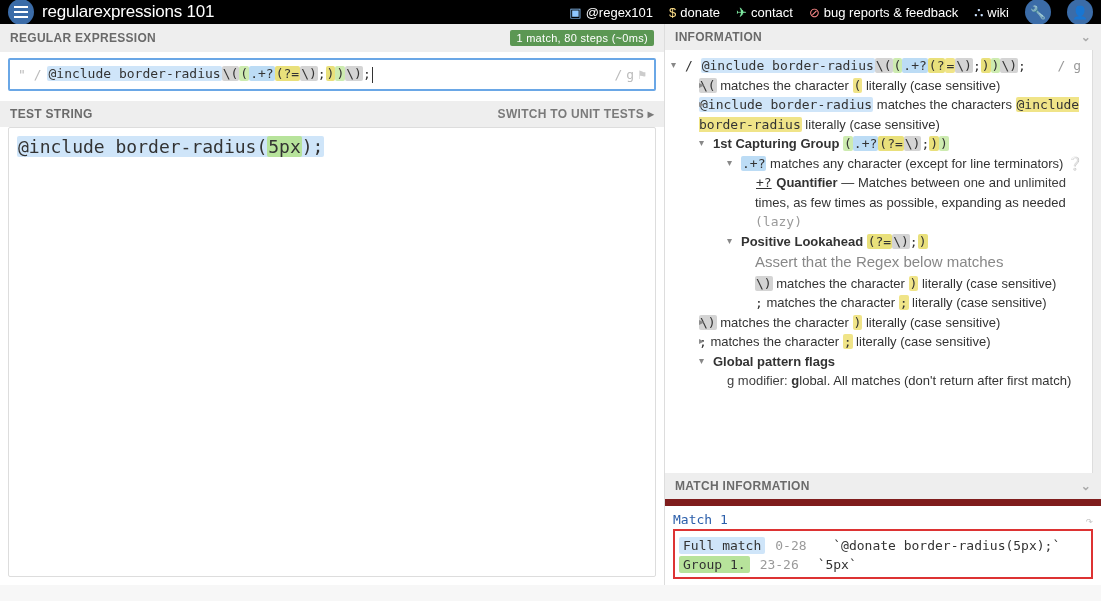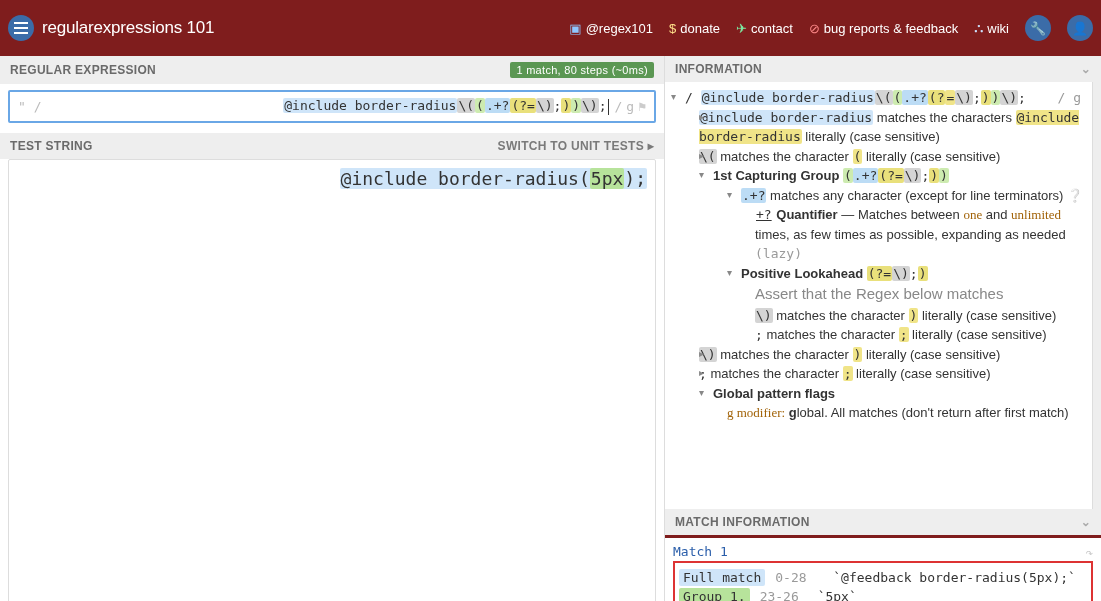--- a/index.html
+++ b/index.html
@@ -1,25 +1,25 @@
 <!DOCTYPE html>
 <html><head>
 <meta charset="utf-8">
 <style>
   * { box-sizing: border-box; margin: 0; padding: 0; }
   body { font-family: -apple-system, "Helvetica Neue", Arial, sans-serif; font-size: 13px; color: #333; background: #f7f7f7; width: 1101px; height: 601px; overflow: hidden; }
-  .top-bar { background: #7f1d1d; color: #fff; height: 56px; display: flex; align-items: center; padding: 0 8px; text-align: center; }
+  .top-bar { background: #000000; color: #fff; height: 24px; display: flex; align-items: center; padding: 0 8px; text-align: center; }
   .menu-btn { width: 26px; height: 26px; border-radius: 50%; background: #3b6ca8; display: flex; align-items: center; justify-content: center; margin-right: 8px; }
   .logo { font-size: 17px; font-weight: 300; letter-spacing: -.2px; }
   .logo b { font-weight: 500; }
   .top-links { margin-left: auto; display: flex; align-items: center; gap: 16px; font-size: 13px; }
   .top-links .lnk { display: inline-flex; align-items: center; gap: 4px; color: #fff; }
   .icon-circle { width: 26px; height: 26px; border-radius: 50%; background: #3b6ca8; display: flex; align-items: center; justify-content: center; }
   .main { display: flex; height: calc(601px - 40px); }
-  .left { width: 665px; display: flex; flex-direction: column; border-right: 1px solid #ddd; background: #fff; text-align: right; }
+  .left { width: 665px; display: flex; flex-direction: column; border-right: 1px solid #ddd; background: #fff; }
   .right { flex: 1; display: flex; flex-direction: column; background: #eee; }
   .hdr { display: flex; align-items: center; justify-content: space-between; padding: 6px 10px; background: #eee; color: #6a6a6a; font-weight: 700; font-size: 12px; letter-spacing: .3px; }
   .hdr .pill { background: #5b9753; color: #fff; padding: 2px 6px; border-radius: 2px; font-weight: 500; font-size: 11px; }
   .regex-box-wrap { padding: 6px 8px 10px; }
   .regex-box { border: 2px solid #6aa7e6; border-radius: 2px; background: #fff; padding: 6px 8px; display: flex; align-items: center; font-family: Menlo, Consolas, monospace; font-size: 13px; }
   .delim { color: #bbb; margin-right: 6px; white-space: nowrap; }
   .regex-text { flex: 1; white-space: nowrap; overflow: hidden; }
   .regex-box .cursor { display: inline-block; width: 1px; height: 16px; background: #333; vertical-align: middle; margin-left: 1px; }
   .flags { color: #bbb; margin-left: 6px; display: inline-flex; align-items: center; gap: 4px; }
   .test-box { border: 1px solid #ddd; border-radius: 2px; margin: 0 8px 8px; flex: 1; background: #fff; padding: 8px; font-family: Menlo, Consolas, monospace; font-size: 18px; white-space: pre; }
@@ -32,23 +32,23 @@
   .c-grn2  { background: #b7e39b; }
   .c-blu2  { background: #bcdcf5; }
   .expl { flex: 1; overflow: auto; background: #fff; font-size: 13px; line-height: 1.5; padding: 6px 8px 6px 6px; position: relative; }
   .expl::after { content: ""; position: absolute; right: 0; top: 0; bottom: 0; width: 8px; background: #eee; border-left: 1px solid #ddd; }
   .tree ul { list-style: none; padding-left: 14px; }
   .tree > ul { padding-left: 0; }
   .tree li { position: relative; padding-left: 14px; }
   .tree li::before { content: "▸"; color: #888; position: absolute; left: 0; top: 1px; font-size: 10px; }
   .tree li.open::before { content: "▾"; }
   .mono { font-family: Menlo, Consolas, monospace; }
-  .green-txt { color: #a16207; font-family: Liberation Serif, serif; }
+  .green-txt { color: #404040; font-family: Liberation Sans, sans-serif; }
   .grey-txt  { color: #9a9a9a; font-family: Menlo, Consolas, monospace; }
-  .matchinfo { background: #fff; border-top: 3px solid #7f1d1d; font-family: Menlo, Consolas, monospace; font-size: 13px; padding: 6px 8px; }
+  .matchinfo { background: #fff; border-top: 7px solid #7f1d1d; font-family: Menlo, Consolas, monospace; font-size: 13px; padding: 6px 8px; }
   .m-title { color: #2a5eaa; margin-bottom: 2px; }
   .m-row { display: flex; gap: 10px; align-items: center; margin-top: 2px; }
   .m-label { padding: 1px 4px; border-radius: 2px; }
   .m-range { color: #9a9a9a; width: 48px; }
   .m-text { white-space: pre; }
   .red-box { border: 2px solid #d33; padding: 4px; margin-top: 2px; }
   .small-link { color: #7a7a7a; font-weight: 600; font-size: 12px; }
   .chev { color: #aaa; }
 </style>
 </head>
@@ -128,24 +128,24 @@
     <div class="expl">
       <div class="tree">
         <ul>
           <li class="open">
             <span class="mono">
               <span>/ </span><span class="chip c-blue">@include border-radius</span><span class="chip c-grey">\(</span><span class="chip c-green">(</span><span class="chip c-blu2">.+?</span><span class="chip c-yel">(?</span><span class="chip c-yel2">=</span><span class="chip c-grey">\)</span><span>;</span><span class="chip c-yel">)</span><span class="chip c-green">)</span><span class="chip c-grey">\)</span><span>;</span>
             </span>
             <span class="grey-txt" style="float:right;margin-right:12px">/ g</span>
             <ul>
               <li style="padding-left:0">
+                <span class="mono chip c-grey">\(</span><span> matches the character </span><span class="mono chip c-yel2">(</span><span> literally (case sensitive)</span>
+              </li>
+              <li style="padding-left:0">
                 <span class="mono chip c-blue">@include border-radius</span><span> matches the characters </span><span class="mono chip c-yel2">@include border-radius</span><span> literally (case sensitive)</span>
-              </li>
-              <li style="padding-left:0">
-                <span class="mono chip c-grey">\(</span><span> matches the character </span><span class="mono chip c-yel2">(</span><span> literally (case sensitive)</span>
               </li>
               <li class="open">
                 <b>1st Capturing Group </b>
                 <span class="mono">
                   <span class="chip c-green">(</span><span class="chip c-blu2">.+?</span><span class="chip c-yel">(?=</span><span class="chip c-grey">\)</span><span>;</span><span class="chip c-yel">)</span><span class="chip c-green">)</span>
                 </span>
                 <ul>
                   <li class="open">
                     <span class="mono chip c-blu2">.+?</span><span> matches any character (except for line terminators) </span><span style="color:#bbb">❔</span>
                     <div style="padding-left:14px">
@@ -187,21 +187,21 @@
       <span>MATCH INFORMATION</span>
       <span class="chev">⌄</span>
     </div>
     <div class="matchinfo">
       <div class="m-title">Match 1</div>
       <div style="float:right;color:#ccc;margin-top:-16px">↷</div>
       <div class="red-box">
         <div class="m-row">
           <span class="m-label chip c-blue">Full match</span>
           <span class="m-range">0-28</span>
-          <span class="m-text">`@feedback border-radius(5px);`</span>
+          <span class="m-text">`@donate border-radius(5px);`</span>
         </div>
         <div class="m-row">
           <span class="m-label chip c-grn2">Group 1.</span>
           <span class="m-range">23-26</span>
           <span class="m-text">`5px`</span>
         </div>
       </div>
     </div>
   </div>
 </div>

